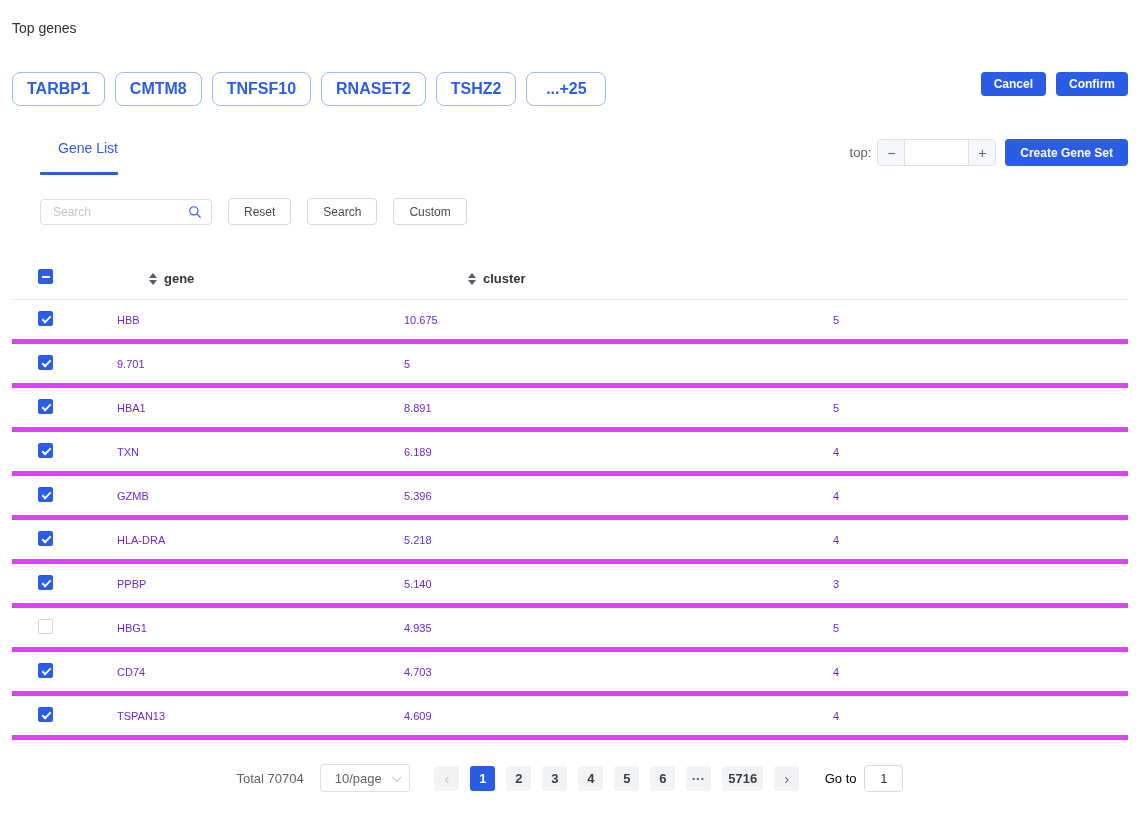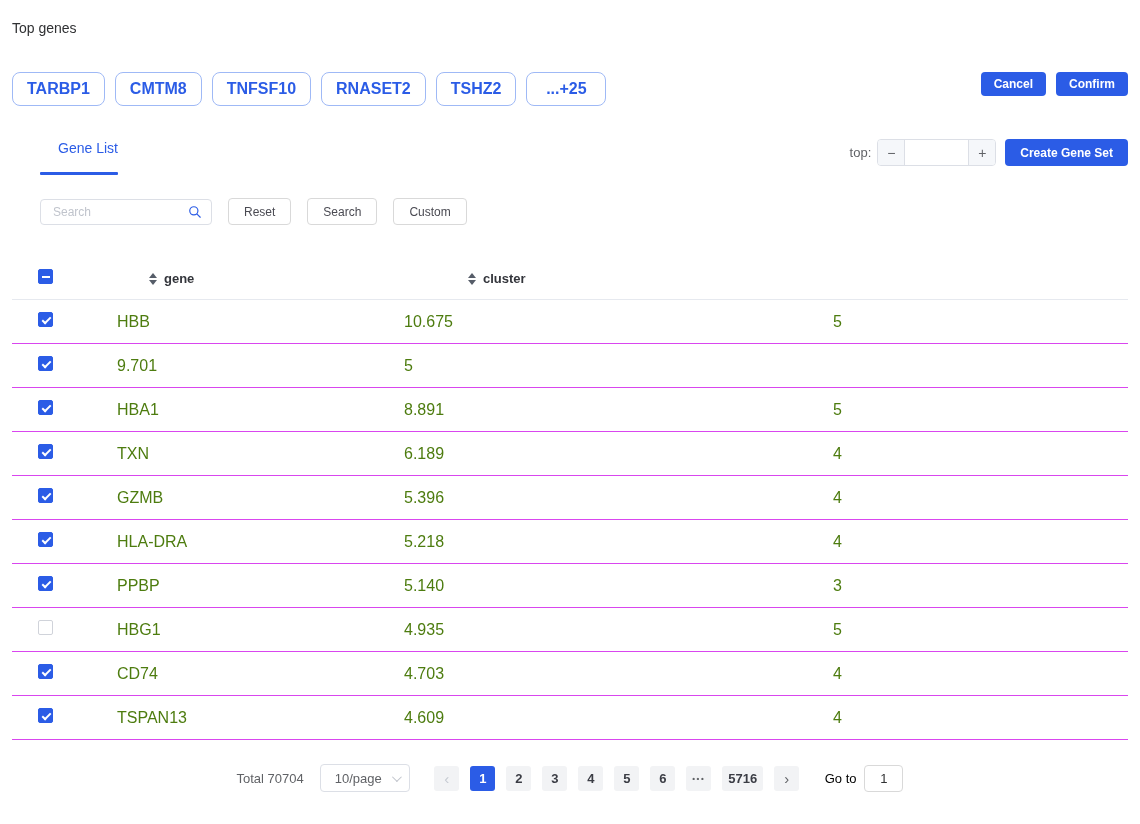--- a/index.html
+++ b/index.html
@@ -64,21 +64,21 @@
   }
 
   
   .gene-table { margin-top: 33px; }
   .t-row {
     display: grid; grid-template-columns: 79px 287px 429px 1fr;
     align-items: center; padding-left: 26px;
   }
   .t-head { height: 42px; border-bottom: 1px solid #e6e9ef; gap: 32px; }
   .t-head .h-cell { display: flex; align-items: center; gap: 7px; font-size: 13px; font-weight: 700; color: #33353b; }
-  .t-body .t-row { height: 44px; border-bottom: 1px solid #d946ef; font-size: 16px; color: #4d7c0f; }
+  .t-body .t-row { height: 44px; border-bottom: 5px solid #d946ef; font-size: 11px; color: #6d28d9; }
 
   .sort { display: inline-flex; flex-direction: column; gap: 2px; cursor: pointer; }
   .sort .up   { width: 0; height: 0; border-left: 4px solid transparent; border-right: 4px solid transparent; border-bottom: 5px solid #565d69; }
   .sort .down { width: 0; height: 0; border-left: 4px solid transparent; border-right: 4px solid transparent; border-top: 5px solid #565d69; }
 
   .cb {
     width: 15px; height: 15px; border: 1px solid #d0d3da; border-radius: 2px;
     background: #fff; position: relative; display: inline-block; cursor: pointer;
   }
   .cb[data-checked="true"] { background: #2b5ce6; border-color: #2b5ce6; }

